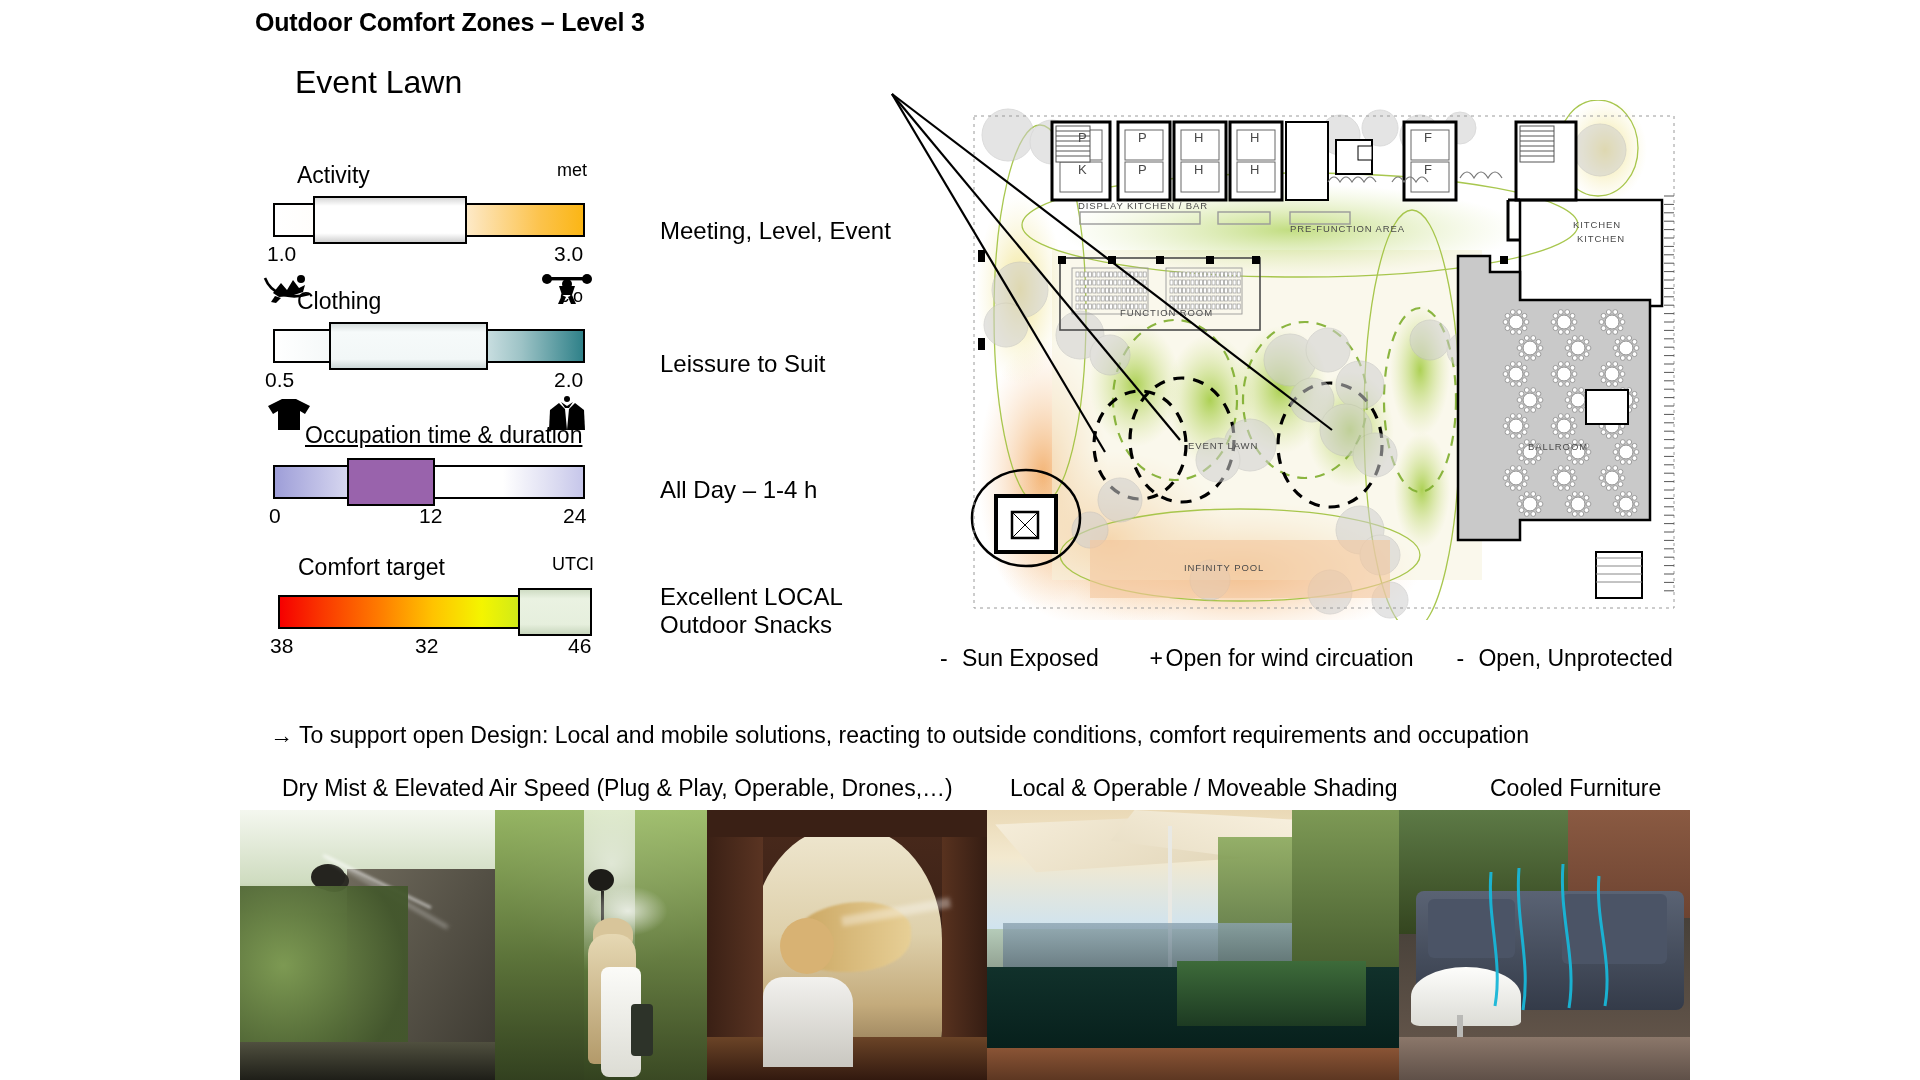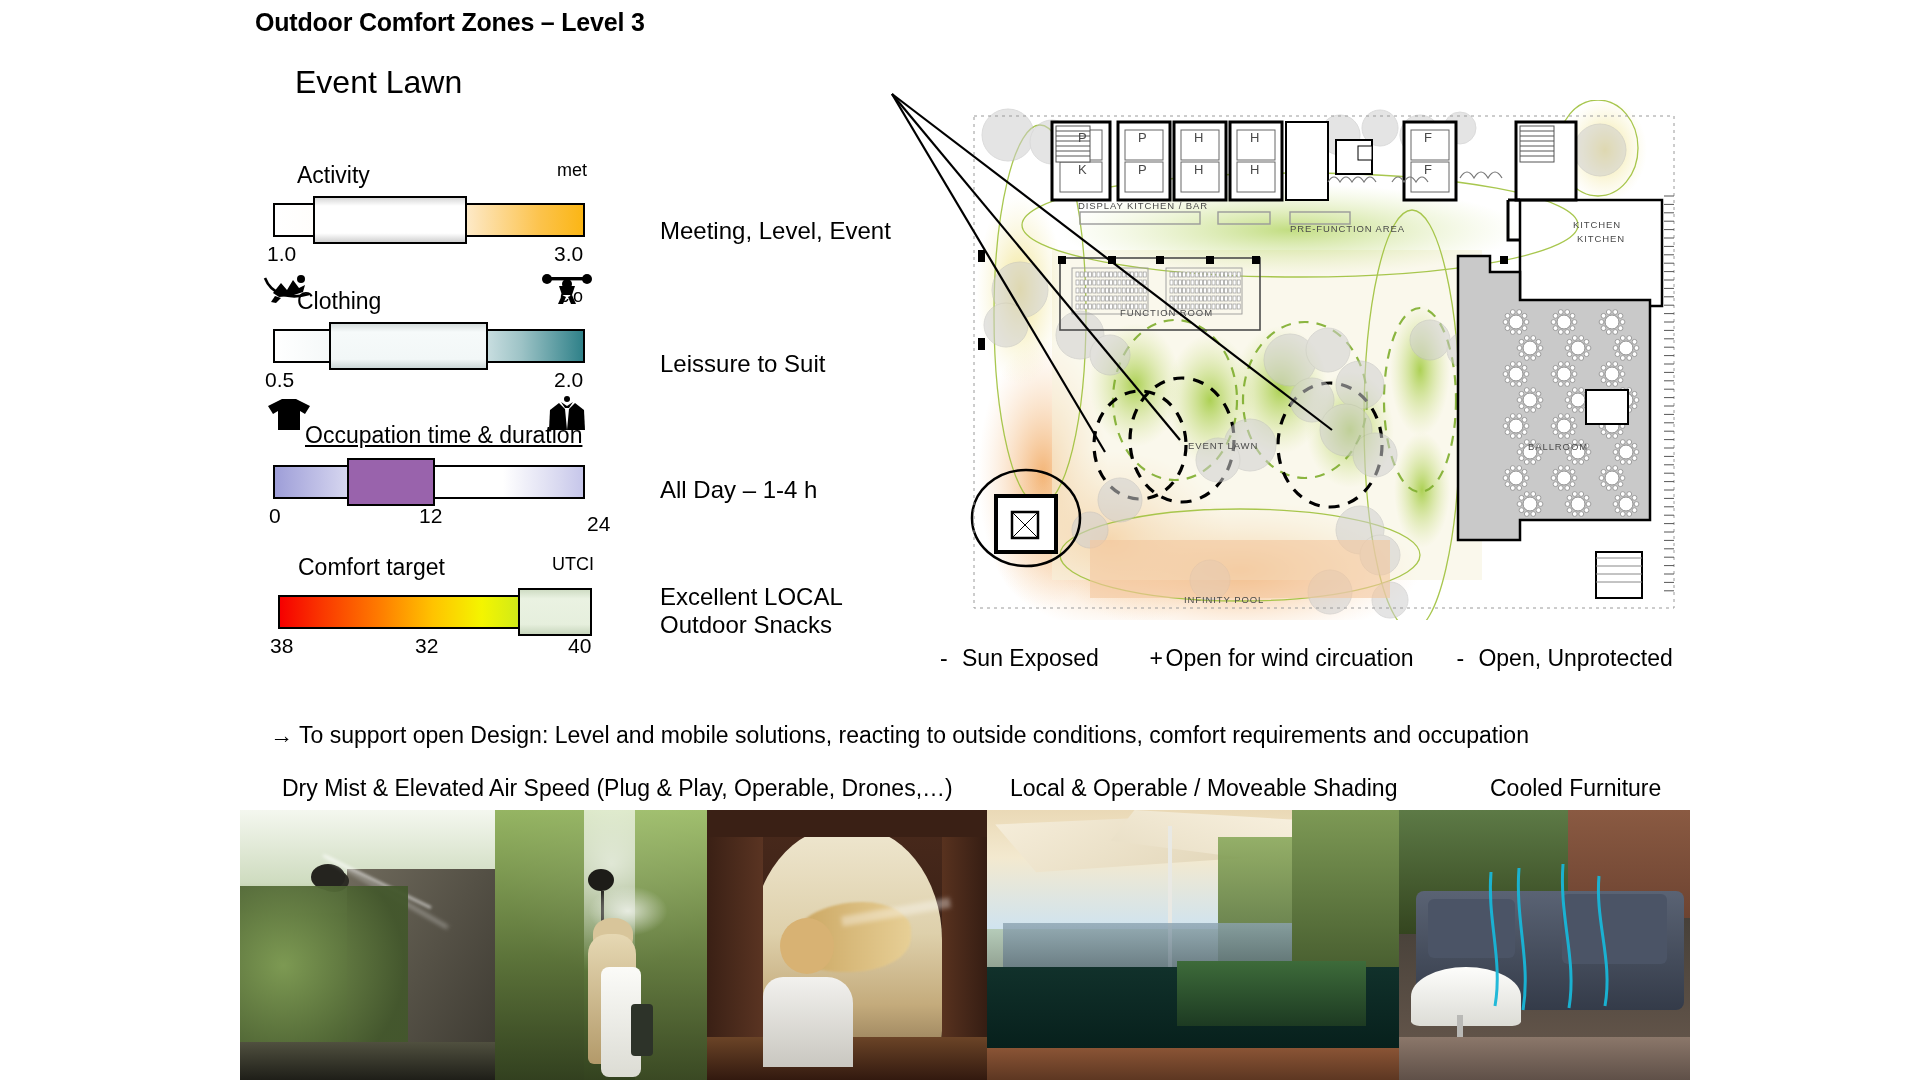--- a/index.html
+++ b/index.html
@@ -101,31 +101,31 @@
     </svg>
   </div>
 </div>
 
 <div class="slider-block" style="left:273px;top:452px;">
   <div class="slider-name" style="left:32px;top:-30px;text-decoration:underline;">Occupation time &amp; duration</div>
   <div class="track" style="left:0;top:13px;width:312px;background:linear-gradient(to right,#9e9ed8 0%,#c9c9ea 18%,#ffffff 40%,#ffffff 74%,#d9d9f0 92%,#c6c6ea 100%);"></div>
   <div class="thumb" style="left:74px;top:6px;width:88px;background:#9963ac;"></div>
   <div class="tickval" style="left:-4px;top:52px;">0</div>
   <div class="tickval" style="left:146px;top:52px;">12</div>
-  <div class="tickval" style="left:290px;top:60px;margin-left:24px;">24</div>
+  <div class="tickval" style="left:290px;top:52px;">24</div>
 </div>
 
 <div class="slider-block" style="left:278px;top:582px;">
   <div class="slider-name" style="left:20px;top:-28px;">Comfort target</div>
   <div class="slider-unit" style="left:274px;top:-28px;">UTCI</div>
   <div class="track" style="left:0;top:13px;width:310px;background:linear-gradient(to right,#f60000 0%,#fa3800 14%,#fe7a00 32%,#ffc300 50%,#f4f500 66%,#cbe81c 80%,#dceccc 92%,#e8f0dd 100%);"></div>
   <div class="thumb" style="left:240px;top:6px;width:74px;background:linear-gradient(to bottom,#cfdcc4 0%,#eaf2e2 20%,#e6efdd 78%,#c8d7bd 100%);"></div>
   <div class="tickval" style="left:-8px;top:52px;">38</div>
   <div class="tickval" style="left:137px;top:52px;">32</div>
-  <div class="tickval" style="left:290px;top:52px;">40</div>
+  <div class="tickval" style="left:290px;top:52px;">46</div>
 </div>
 
 <div class="desc" style="left:660px;top:217px;">Meeting, Level, Event</div>
 <div class="desc" style="left:660px;top:350px;">Leissure to Suit</div>
 <div class="desc" style="left:660px;top:476px;">All Day – 1-4 h</div>
 <div class="desc" style="left:660px;top:583px;">Excellent LOCAL
 Outdoor Snacks</div>
 
 <div id="plan-wrap">
   <div id="plan-canvas">
@@ -837,41 +837,41 @@
     <div class="plan-label" style="left:290px;top:62px;font-size:13px;">H</div>
     <div class="plan-label" style="left:464px;top:30px;font-size:13px;">F</div>
     <div class="plan-label" style="left:464px;top:62px;font-size:13px;">F</div>
     <div class="plan-label" style="left:118px;top:100px;">DISPLAY KITCHEN / BAR</div>
     <div class="plan-label" style="left:330px;top:123px;">PRE-FUNCTION AREA</div>
     <div class="plan-label" style="left:613px;top:119px;">KITCHEN</div>
     <div class="plan-label" style="left:617px;top:133px;">KITCHEN</div>
     <div class="plan-label" style="left:160px;top:207px;">FUNCTION ROOM</div>
     <div class="plan-label" style="left:228px;top:340px;">EVENT LAWN</div>
     <div class="plan-label" style="left:568px;top:341px;">BALLROOM</div>
-    <div class="plan-label" style="left:224px;top:462px;margin-top:32px;">INFINITY POOL</div>
+    <div class="plan-label" style="left:224px;top:462px;">INFINITY POOL</div>
   </div>
 </div>
 
 <svg id="leader-svg">
   <g stroke="#000" stroke-width="2.2" fill="none">
     <line x1="12" y1="14" x2="225" y2="372"></line>
     <line x1="12" y1="14" x2="300" y2="360"></line>
     <line x1="12" y1="14" x2="452" y2="350"></line>
   </g>
 </svg>
 
 <div id="plan-caption">
   <span style="width:22px;">-</span><span>Sun Exposed</span>
   <span style="display:inline-block;width:38px;"></span>
   <span style="width:16px;">+</span><span>Open for wind circuation</span>
   <span style="display:inline-block;width:30px;"></span>
   <span style="width:22px;">-</span><span>Open, Unprotected</span>
 </div>
 
-<div id="support-line">→ To support open Design: Level and mobile solutions, reacting to outside conditions, comfort requirements and occupation</div>
+<div id="support-line">→ To support open Design: Local and mobile solutions, reacting to outside conditions, comfort requirements and occupation</div>
 
 <div class="photo-caption" style="left:282px;">Dry Mist &amp; Elevated Air Speed (Plug &amp; Play, Operable, Drones,…)</div>
 <div class="photo-caption" style="left:1010px;">Local &amp; Operable / Moveable Shading</div>
 <div class="photo-caption" style="left:1490px;">Cooled Furniture</div>
 
 <div id="photo-strip">
 
   <div class="photo" style="width:255px;background:linear-gradient(160deg,#dfe9d6 0%,#9db47e 30%,#4d5a3a 70%,#2d3322 100%);">
     <div style="position:absolute;left:0;top:0;width:100%;height:38%;background:linear-gradient(180deg,#f4f7ef,#cfdcc0 70%,#9bb07c);"></div>
     <div style="position:absolute;left:42%;top:22%;width:58%;height:78%;background:linear-gradient(120deg,#6f6a5c,#3b3830);"></div>

